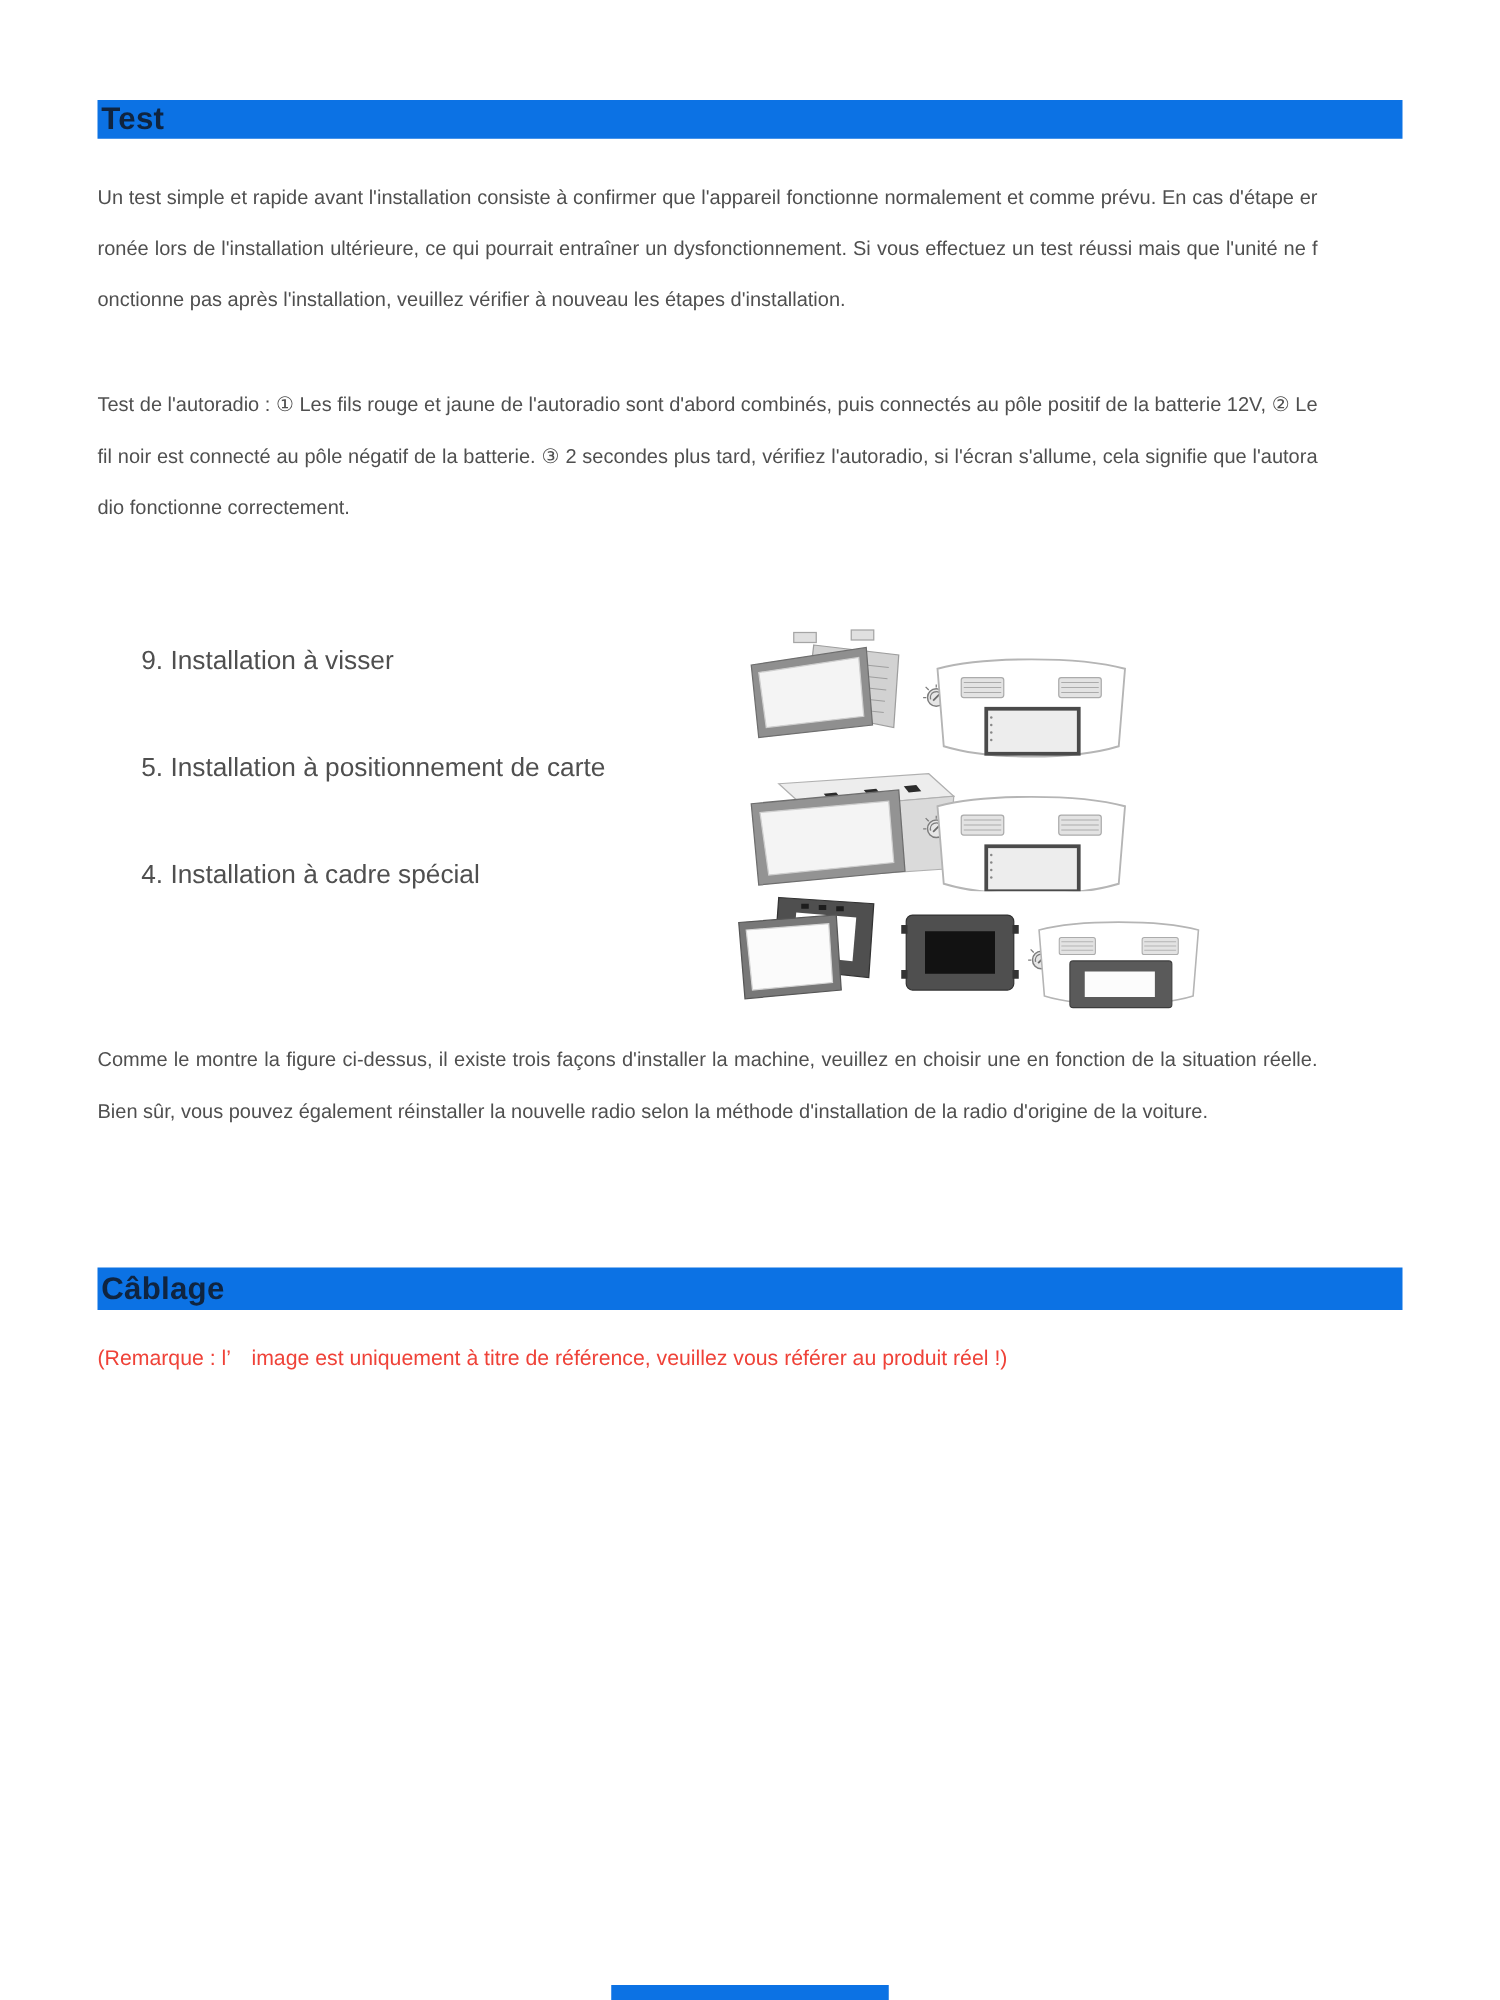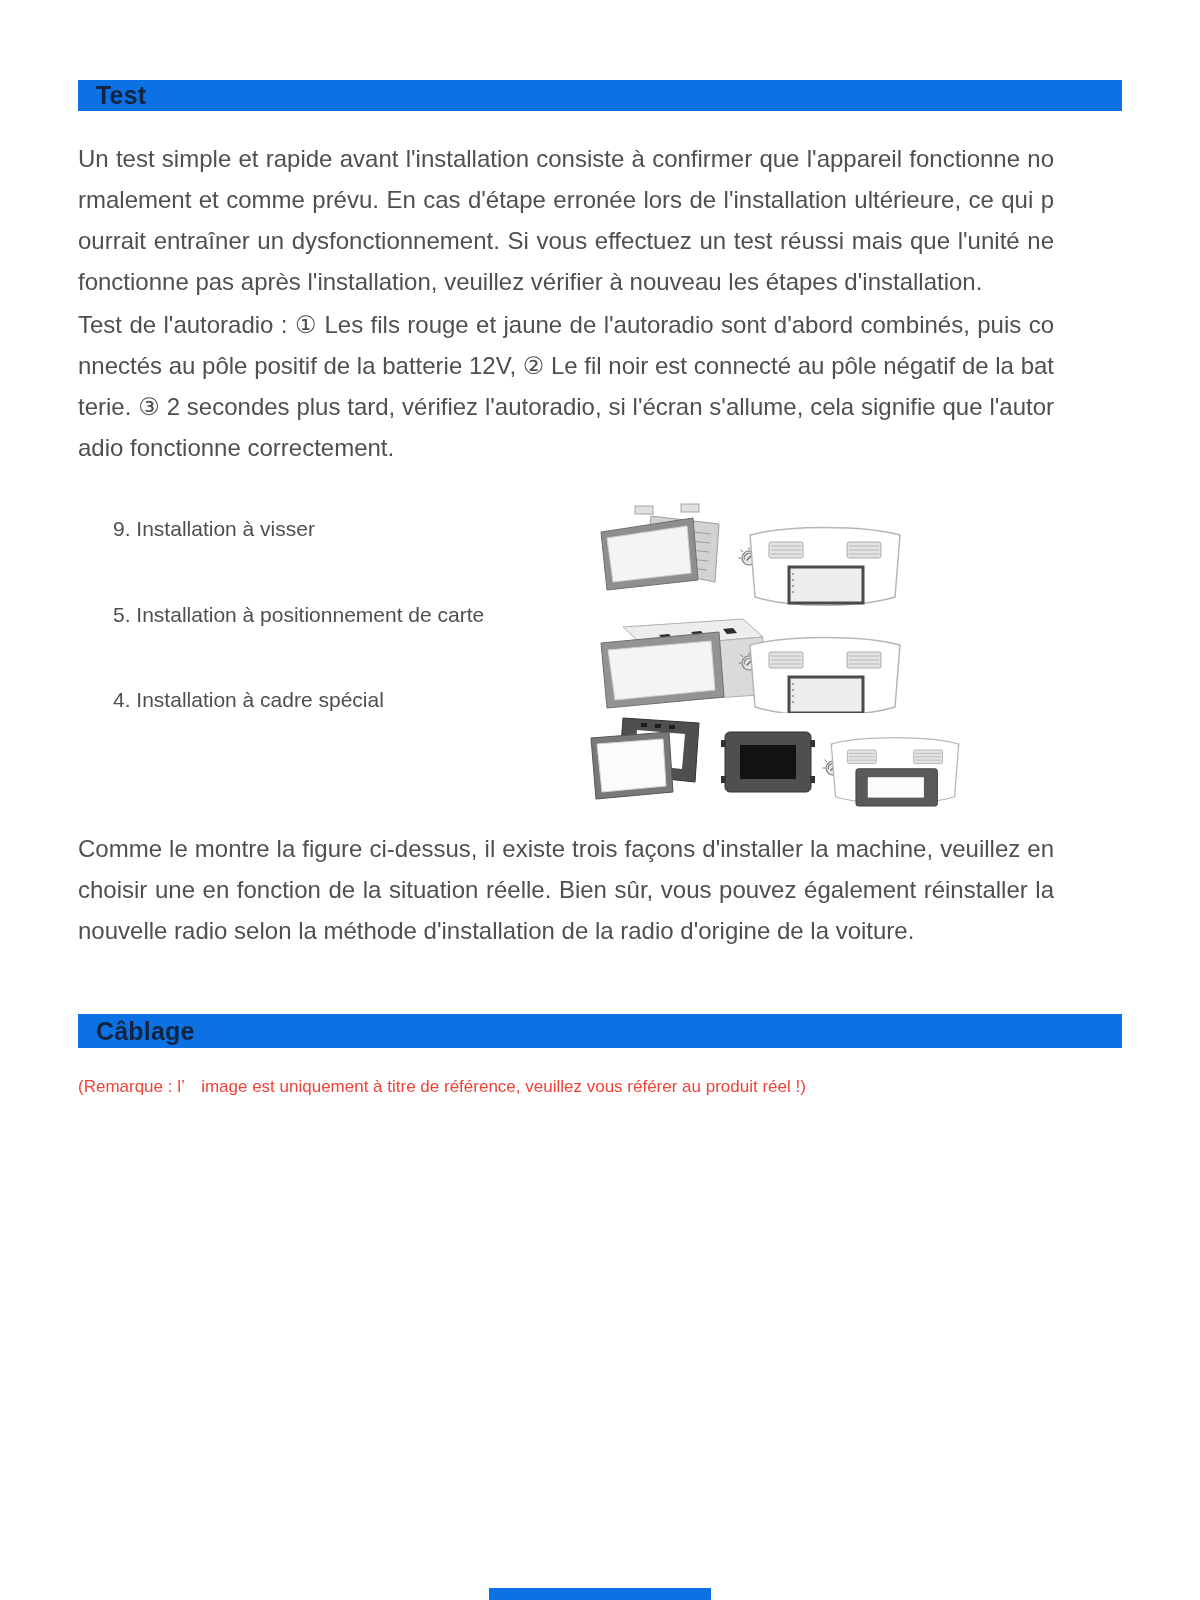--- a/index.html
+++ b/index.html
@@ -15,25 +15,25 @@
   #page{
     position:relative;width:1200px;height:1600px;margin:0 auto;
     background:var(--page-bg);overflow:hidden;
   }
   .section-bar{
     position:absolute;left:78px;width:1044px;background:var(--accent-blue);
     display:flex;align-items:center;
   }
   .section-bar .bar-title{
     font-size:25px;font-weight:700;color:var(--title-text);
-    padding-left:18px;line-height:1;letter-spacing:0.2px;
+    padding-left:3px;line-height:1;letter-spacing:0.2px;
   }
   .body-text{
     position:absolute;left:78px;width:976px;
-    font-size:24px;line-height:41px;color:var(--body-text);
+    font-size:16px;line-height:41px;color:var(--body-text);
     text-align:justify;word-break:break-all;
   }
   .method-label{
     position:absolute;left:113px;
     font-size:21px;line-height:30px;color:var(--body-text);
     white-space:nowrap;
   }
   .diagram{position:absolute;}
   .note-red{
     position:absolute;left:78px;width:1044px;

